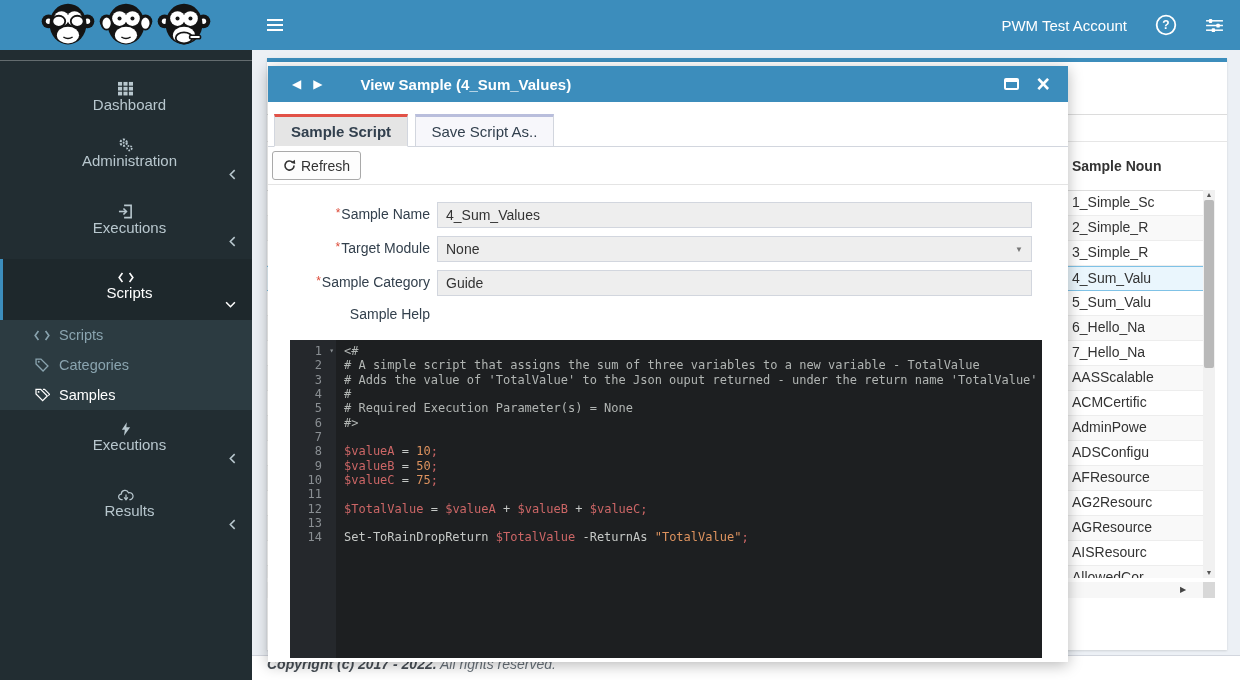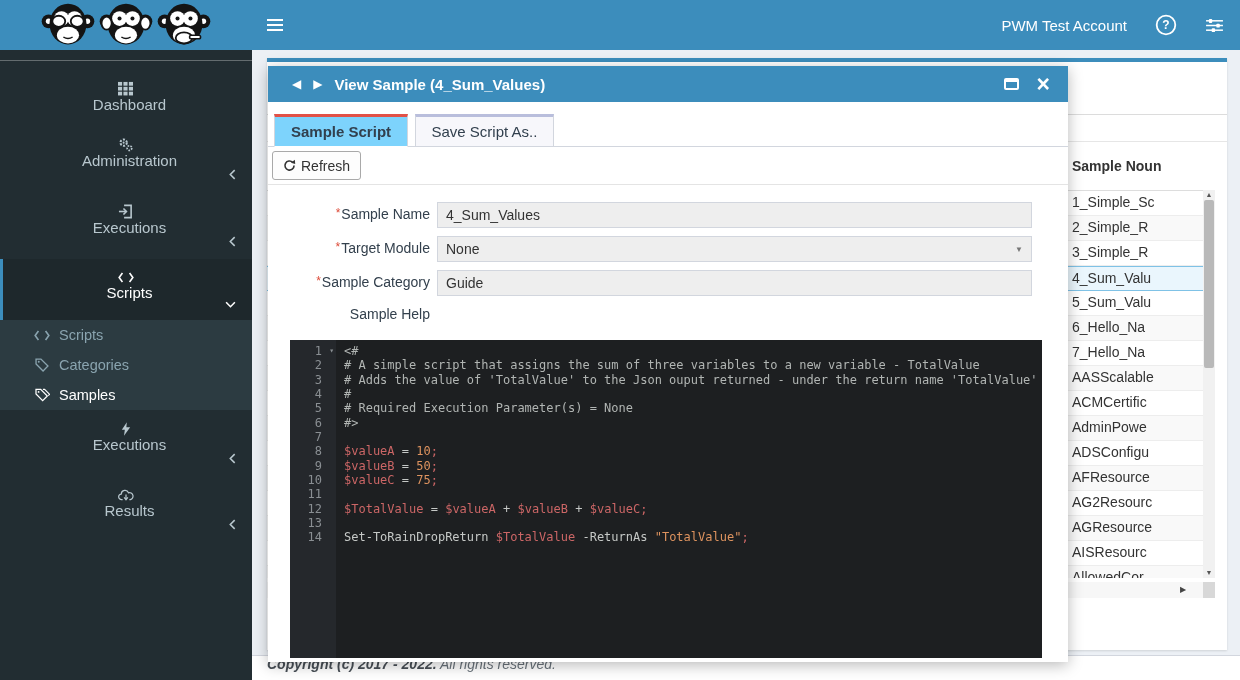--- a/index.html
+++ b/index.html
@@ -51,30 +51,30 @@
   .footer { position:absolute; left:252px; top:655px; width:1152px; height:25px; background:#fff; border-top:1px solid #d2d6de; z-index:2; font-size:14px; display:flex; align-items:flex-start;font-style:italic; }
   .copy { margin-left:15px; color:#6a737b; }
   .copy b { color:#484f56; }
   .brand { margin-left:auto; margin-right:13px; font-weight:bold; color:#444c54; }
 
   
   .modal { position:absolute; left:268px; top:66px; width:800px; height:596px; background:#fff; z-index:10; box-shadow:0 3px 14px rgba(0,0,0,.28); }
   .modal-header { height:36px; background:#3c8dbc; display:flex; align-items:center; color:#fff; }
   .nav-arrow { background:none; border:none; color:#fff; font-size:12px; cursor:pointer; margin-left:0; padding:0 6px; }
   .nav-arrow.first { margin-left:18px; }
-  .modal-title { font-size:15px; font-weight:bold; margin-left:6px; }
+  .modal-title { font-size:15px; font-weight:bold; margin-left:32px; }
   .mh-spacer { flex:1; }
   .mh-btn { background:none; border:none; color:#fff; cursor:pointer; display:inline-flex; align-items:center; margin-right:18px; }
   .max-box { display:inline-block; width:15px; height:12px; border:2px solid #fff; border-top-width:4px; border-radius:2px; }
   .close-x { font-size:23px; font-weight:bold; line-height:20px; }
 
   .tabs { position:absolute; left:0; top:48px; width:100%; height:33px; padding-left:6px; }
   .tabs-underline { position:absolute; left:0; top:80px; width:100%; height:1px; background:#d2d6de; }
   .tab { position:relative; display:inline-block; height:33px; padding:0 16px; font-size:15px; color:#32404e; background:#f7f7fb; border:1px solid #d2d6de; border-top:3px solid #b9bedc; cursor:pointer; margin-right:2px; font-family:inherit; vertical-align:top; z-index:2; }
-  .tab.active { background:#7dd3fc; border-top-color:#e25147; border-bottom:1px solid #fff; font-weight:bold; }
+  .tab.active { background:#e5e5e5; border-top-color:#e25147; border-bottom:1px solid #fff; font-weight:bold; }
 
   .toolbar { position:absolute; left:0; top:81px; width:100%; height:38px; border-bottom:1px solid #e4e4e4; }
   .btn-refresh { position:absolute; left:4px; top:4px; height:29px; padding:0 10px; background:#fdfdfd; border:1px solid #a9a9a9; border-radius:3px; font-size:14px; color:#333; cursor:pointer; display:inline-flex; align-items:center; gap:5px; font-family:inherit; }
 
   .frow { position:absolute; left:0; width:100%; height:26px; }
   .flabel { position:absolute; left:0; top:4px; width:162px; text-align:right; font-size:14px; color:#33404d; }
   .ast { color:#dd4b39; vertical-align:top; font-size:12px; margin-right:1px; }
   .finput { position:absolute; left:169px; top:0; width:595px; height:26px; background:#eee; border:1px solid #d2d6de; font-size:14px; color:#333; padding:10px 8px; font-family:inherit; }
   .fselect { display:flex; align-items:center; cursor:pointer;gap:20px; }
   .fselect .val { flex:1; }

